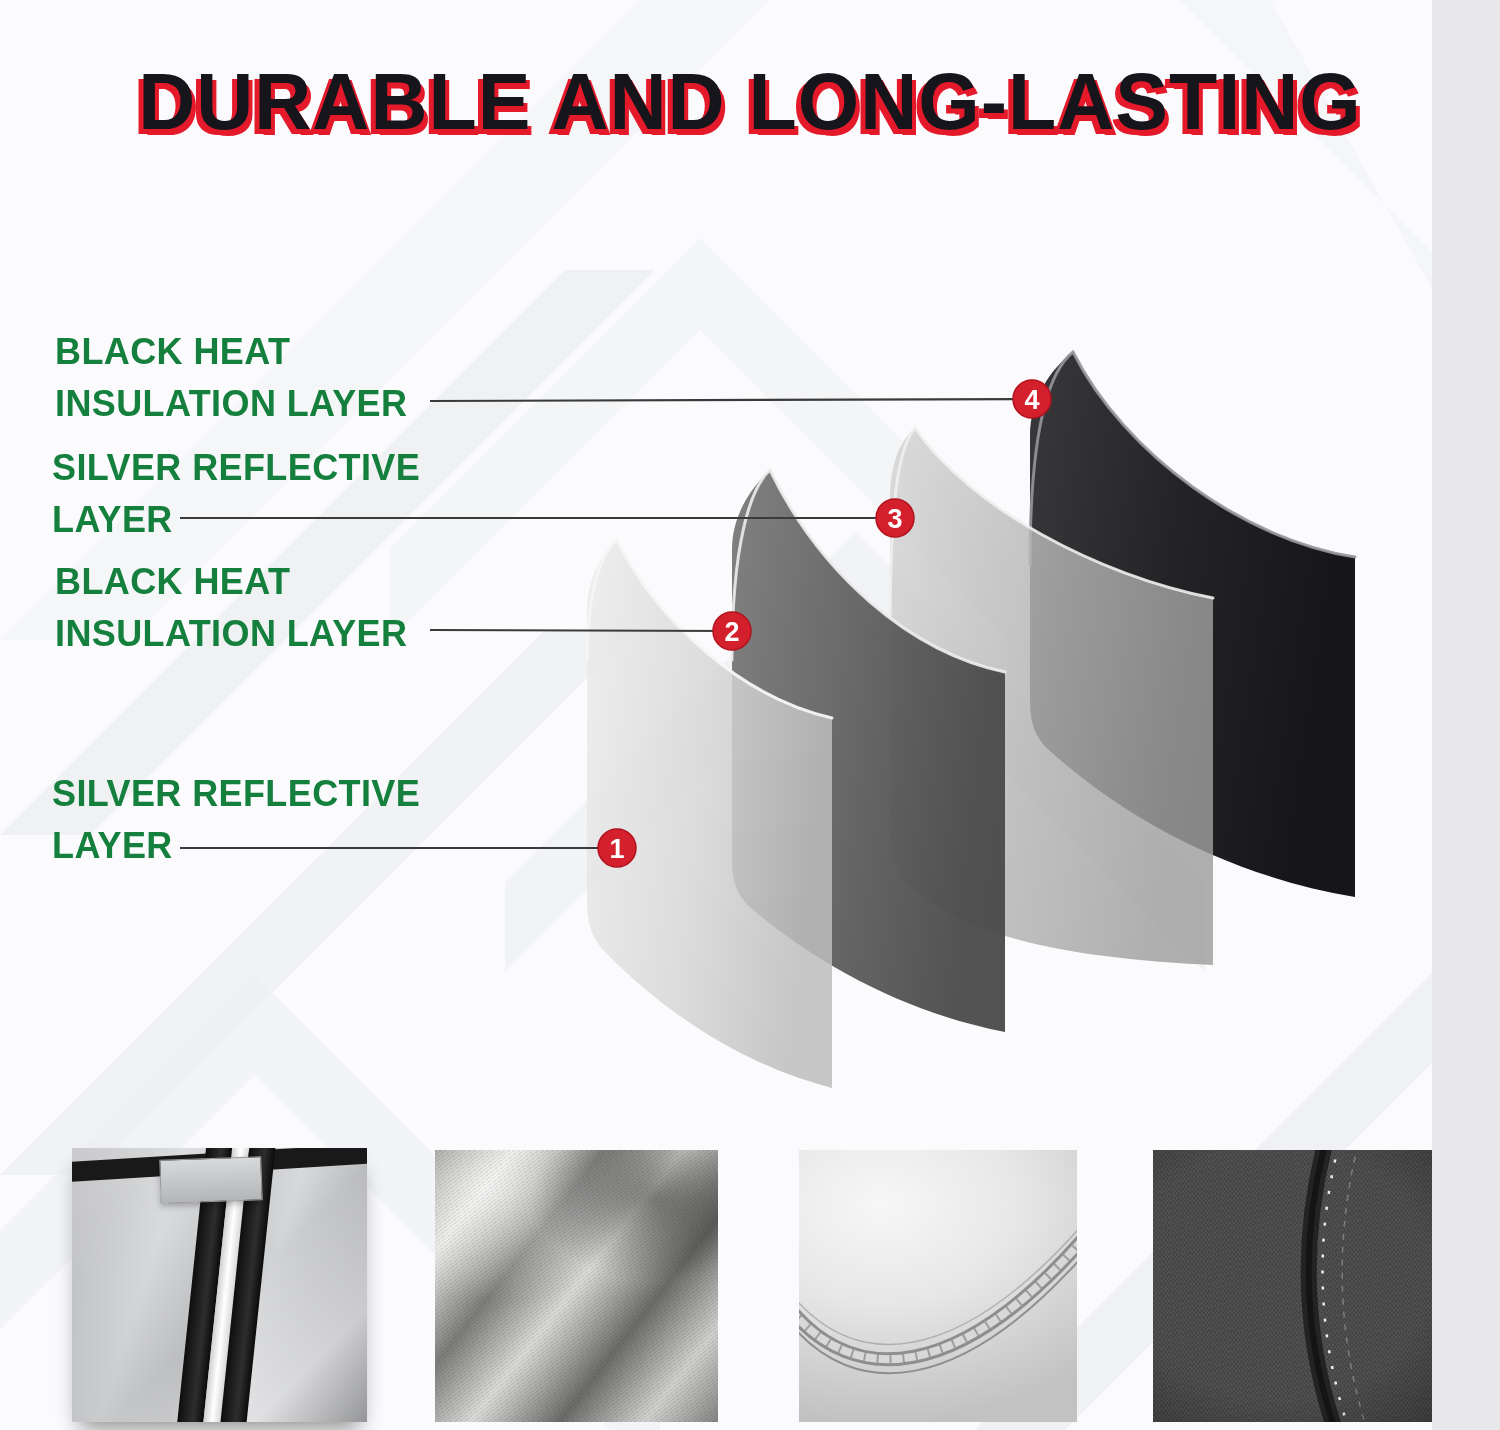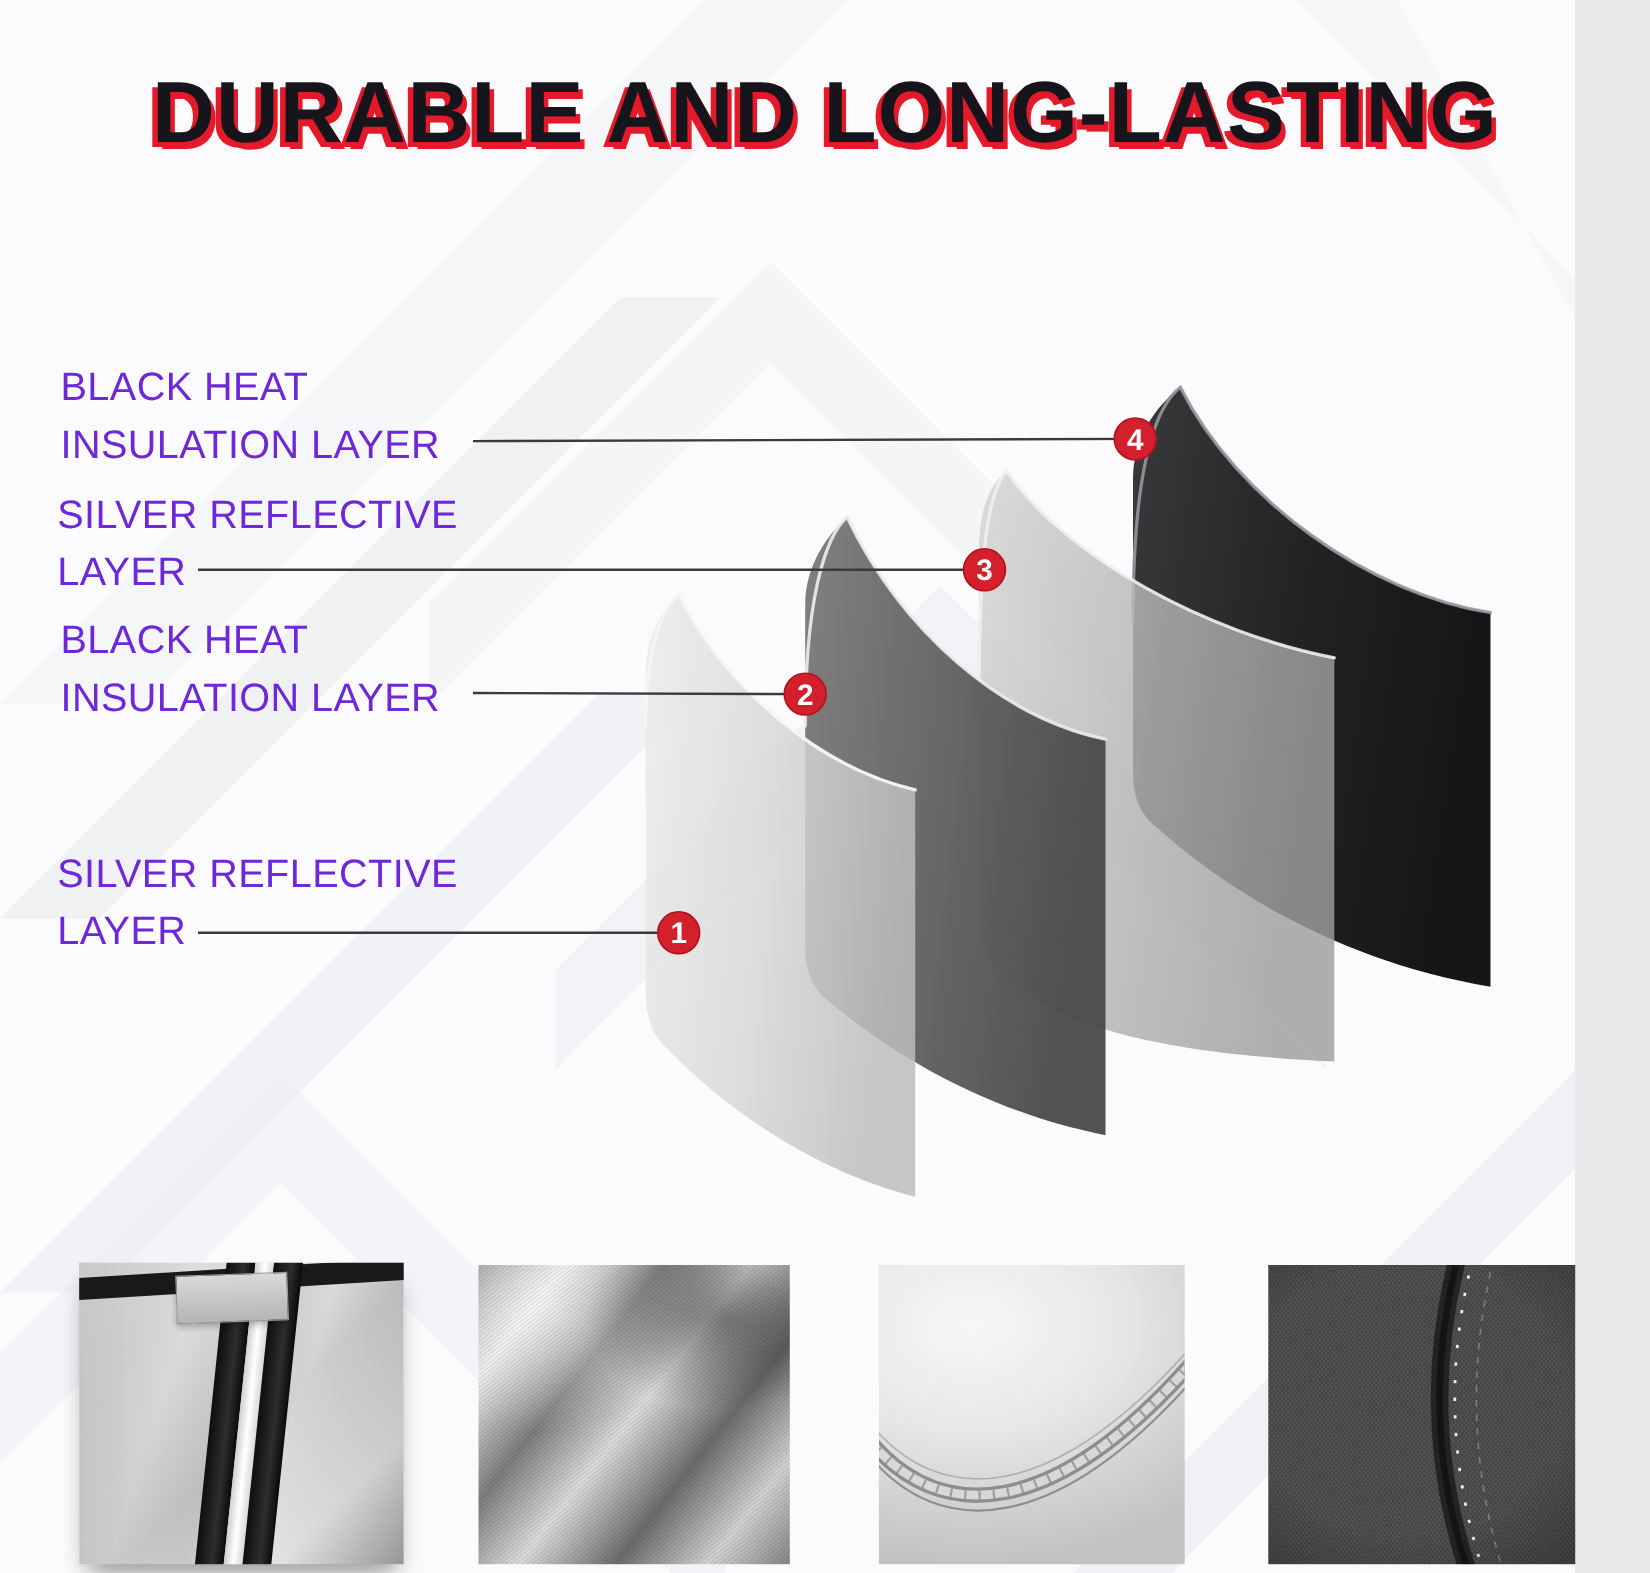--- a/index.html
+++ b/index.html
@@ -28,22 +28,22 @@
   .title-main{color:#17151c;}
   .subtitle{
     margin-top:12px;
     color:#ec1720;
     font-size:49px;line-height:59px;font-weight:800;letter-spacing:.5px;
   }
 
   
   .callout-label{
     position:absolute;z-index:3;
-    font-size:36px;line-height:52px;font-weight:400;
-    color:#6d28d9;letter-spacing:.4px;white-space:nowrap;
+    font-size:36px;line-height:52px;font-weight:700;
+    color:#15803d;letter-spacing:.4px;white-space:nowrap;
   }
   .lbl-0{left:55px;top:326px;}
   .lbl-1{left:52px;top:442px;}
   .lbl-2{left:55px;top:556px;}
   .lbl-3{left:52px;top:768px;}
 
   
   .photo{position:absolute;z-index:3;overflow:hidden;}
   .photo-1{left:72px;top:1148px;width:295px;height:274px;
     background:linear-gradient(108deg,#aeafb1 0%,#d9dadc 30%,#cbccce 48%,#e3e4e6 62%,#a9aaac 100%);

